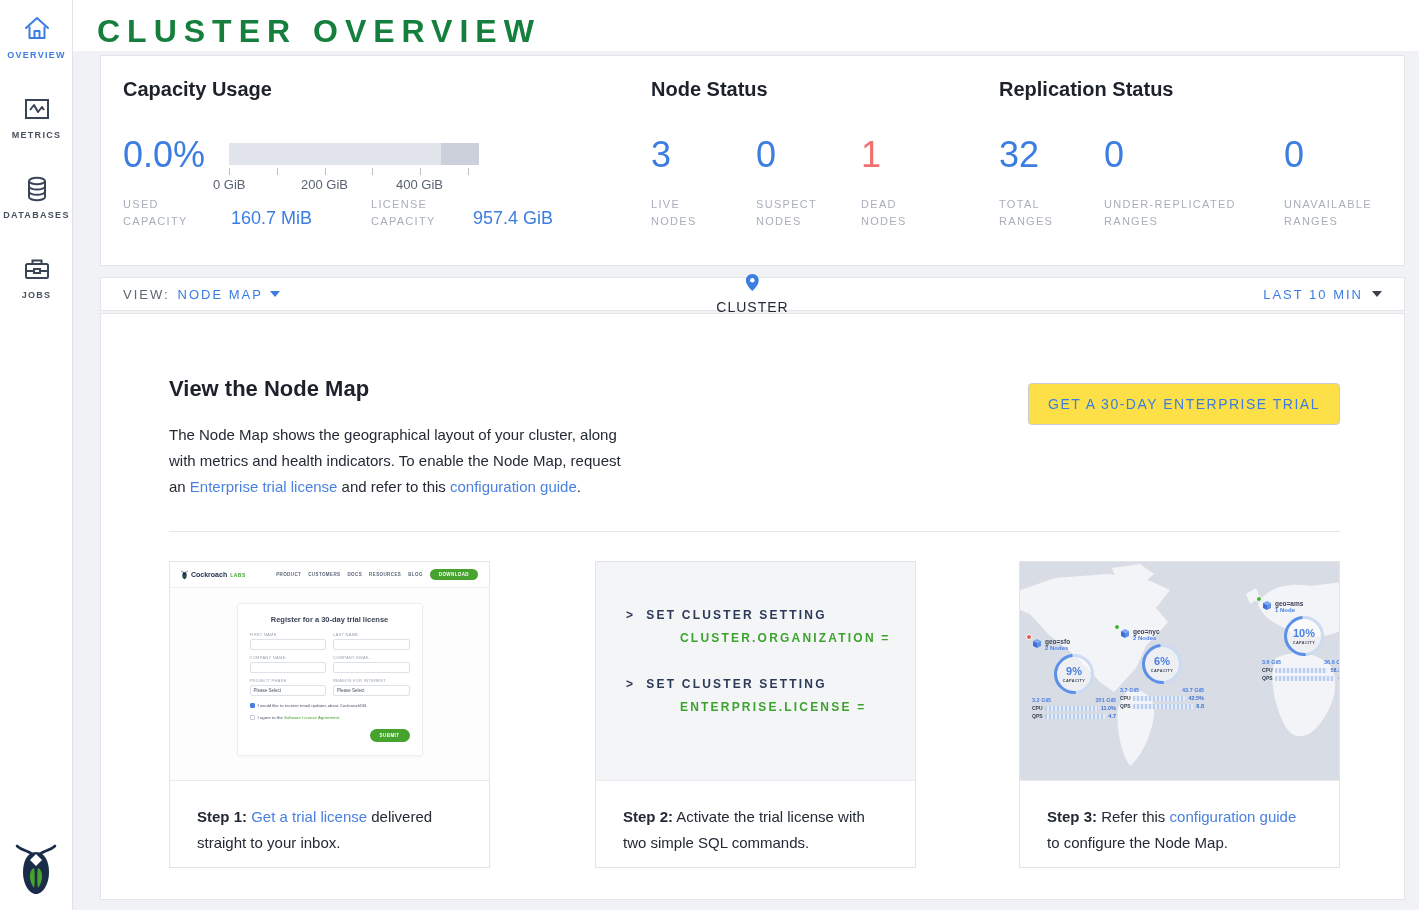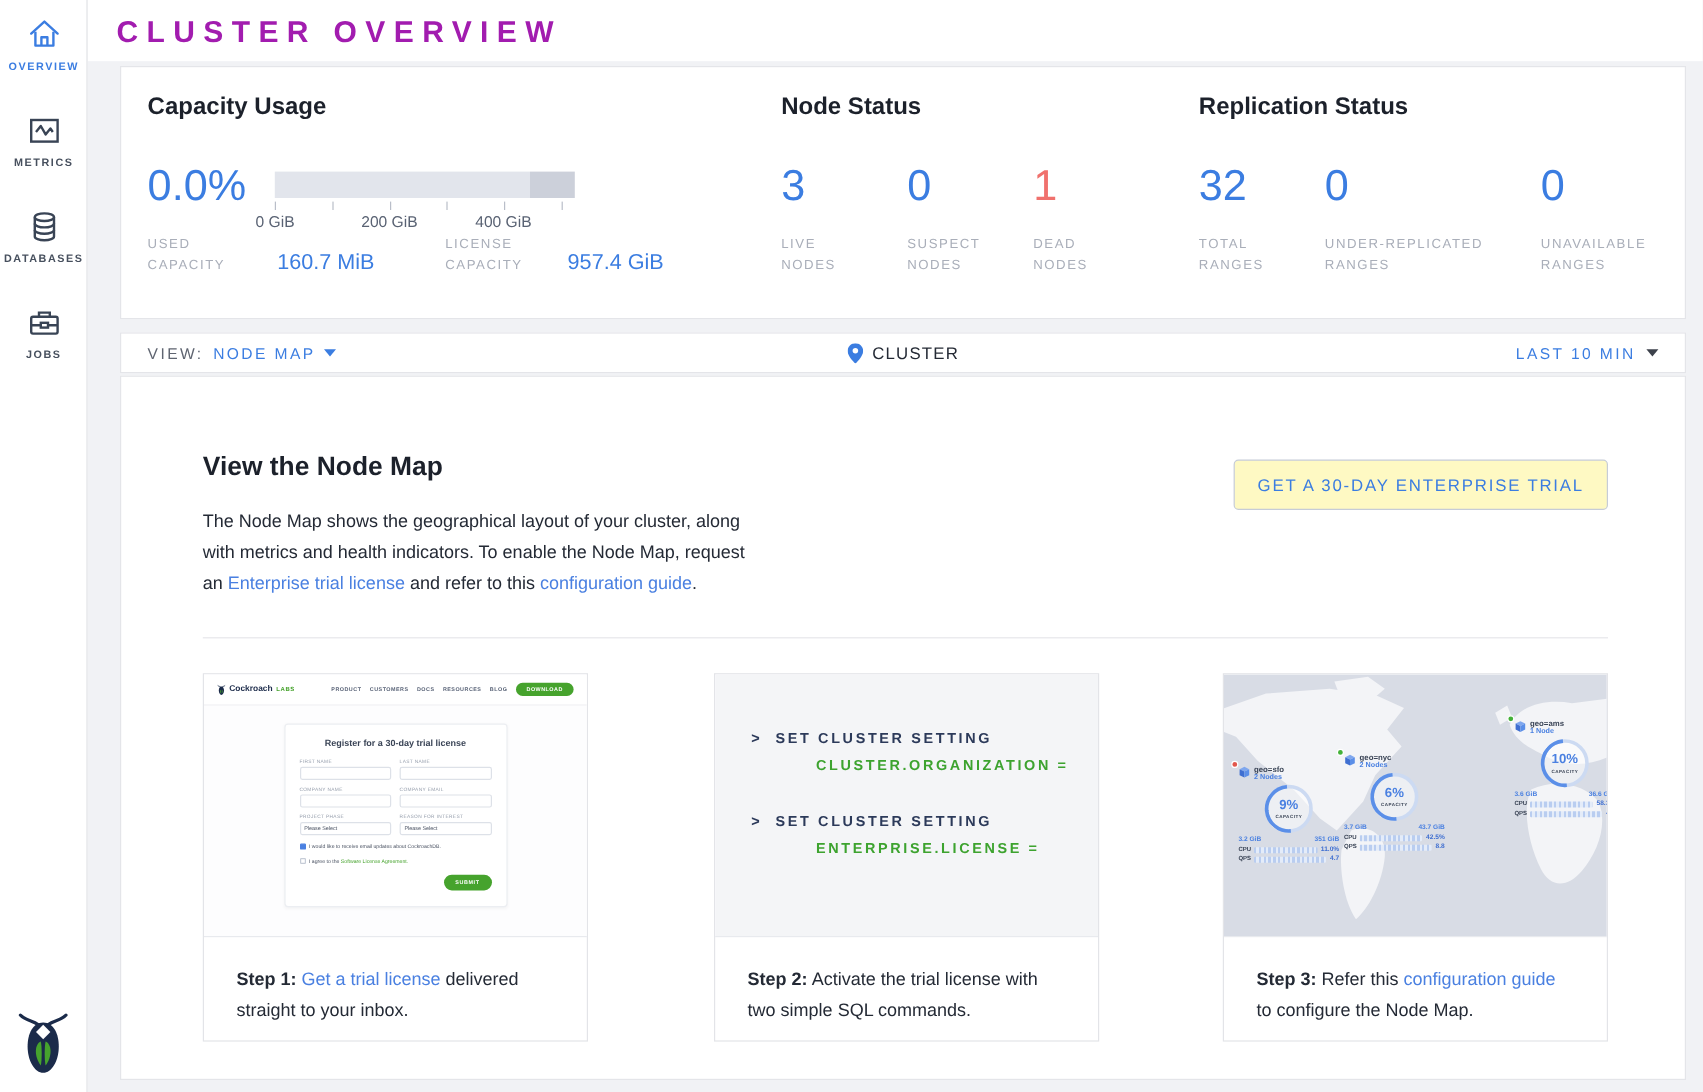--- a/index.html
+++ b/index.html
@@ -9,21 +9,21 @@
   
   .sidebar { position:absolute; left:0; top:0; width:73px; height:910px; background:#fff; border-right:1px solid #e2e3e7; z-index:5; }
   .nav-item { width:73px; text-align:center; cursor:pointer; position:absolute; }
   .nav-item svg { display:block; margin:0 auto 6px auto; }
   .nav-label { font-size:9px; font-weight:bold; letter-spacing:1.3px; color:#47505e; }
   .nav-item.active .nav-label { color:#3b7de1; }
   .side-logo { position:absolute; left:15px; bottom:14px; width:42px; height:54px; }
 
   
   .header-strip { position:absolute; left:73px; top:0; width:1346px; height:51px; background:#fff; }
-  .page-title { position:absolute; left:97px; top:13px; font-size:25px; font-weight:bold; letter-spacing:7px; color:#a21caf; }
+  .page-title { position:absolute; left:97px; top:13px; font-size:32px; font-weight:bold; letter-spacing:7px; color:#15803d; }
 
   
   .panel { position:absolute; background:#fff; border:1px solid #e4e5e9; }
 
   
   #summary { left:100px; top:55px; width:1305px; height:211px; }
   .sec-title { position:absolute; font-size:20px; font-weight:bold; color:#1c212b; }
   .big-num { position:absolute; font-size:36px; color:#3b7de1; }
   .big-num.red { color:#f0716d; }
   .stat-label { position:absolute; font-size:11px; letter-spacing:1.3px; color:#a9aeb9; line-height:17px; }
@@ -33,31 +33,31 @@
   .tick { position:absolute; top:112px; width:1px; height:7px; background:#b9bec9; }
   .tick-label { position:absolute; top:121px; font-size:13px; color:#596273; }
 
   
   #viewbar { left:100px; top:277px; width:1305px; height:34px; display:flex; align-items:center; }
   .vb-left { position:absolute; left:22px; display:flex; align-items:center; gap:8px; }
   .vb-label { font-size:13px; letter-spacing:2px; color:#5f6571; }
   .vb-value { font-size:13px; letter-spacing:2px; color:#3b7de1; cursor:pointer; display:flex; align-items:center; gap:7px; }
   .caret { width:0; height:0; border-left:5px solid transparent; border-right:5px solid transparent; border-top:6px solid #3b7de1; display:inline-block; }
   .caret.dark { border-top-color:#3c414b; }
-  .vb-center { position:absolute; left:50%; transform:translateX(-50%); display:flex; align-items:center; gap:8px; }
+  .vb-center { position:absolute; left:50%; transform:translateX(-50%); display:flex; align-items:center; gap:8px;flex-direction:column; }
   .vb-scope { font-size:14px; letter-spacing:1px; color:#242a35; }
   .vb-right { position:absolute; right:22px; display:flex; align-items:center; gap:9px; cursor:pointer; }
   .vb-time { font-size:13px; letter-spacing:2px; color:#3b7de1; }
 
   
   #main { left:100px; top:313px; width:1305px; height:587px; }
   .nm-title { position:absolute; left:68px; top:62px; font-size:22px; font-weight:bold; color:#1c212b; }
   .nm-para { position:absolute; left:68px; top:108px; width:470px; font-size:15px; line-height:26px; color:#242a35; }
   .link { color:#4a80e1; cursor:pointer;margin-top:12px; }
-  .trial-btn { position:absolute; left:927px; top:69px; width:312px; height:42px; background:#fef9c3; border:1px solid #c6ccd7;
+  .trial-btn { position:absolute; left:927px; top:69px; width:312px; height:42px; background:#fde047; border:1px solid #c6ccd7;
                border-radius:4px; color:#3b7de1; font-size:14px; letter-spacing:1.5px; cursor:pointer;
                font-family:"Liberation Sans", sans-serif; }
   .divider { position:absolute; left:68px; top:217px; width:1171px; height:1px; background:#e6e7ea; }
 
   .step-card { position:absolute; top:247px; width:321px; height:307px; background:#fff; border:1px solid #e3e4e8; }
   .step-img { position:relative; width:319px; height:219px; border-bottom:1px solid #e8eaee; overflow:hidden; }
   .step-caption { padding:23px 27px; font-size:15px; line-height:26px; color:#242a35; }
   .step-bold { font-weight:bold; }
 
   

